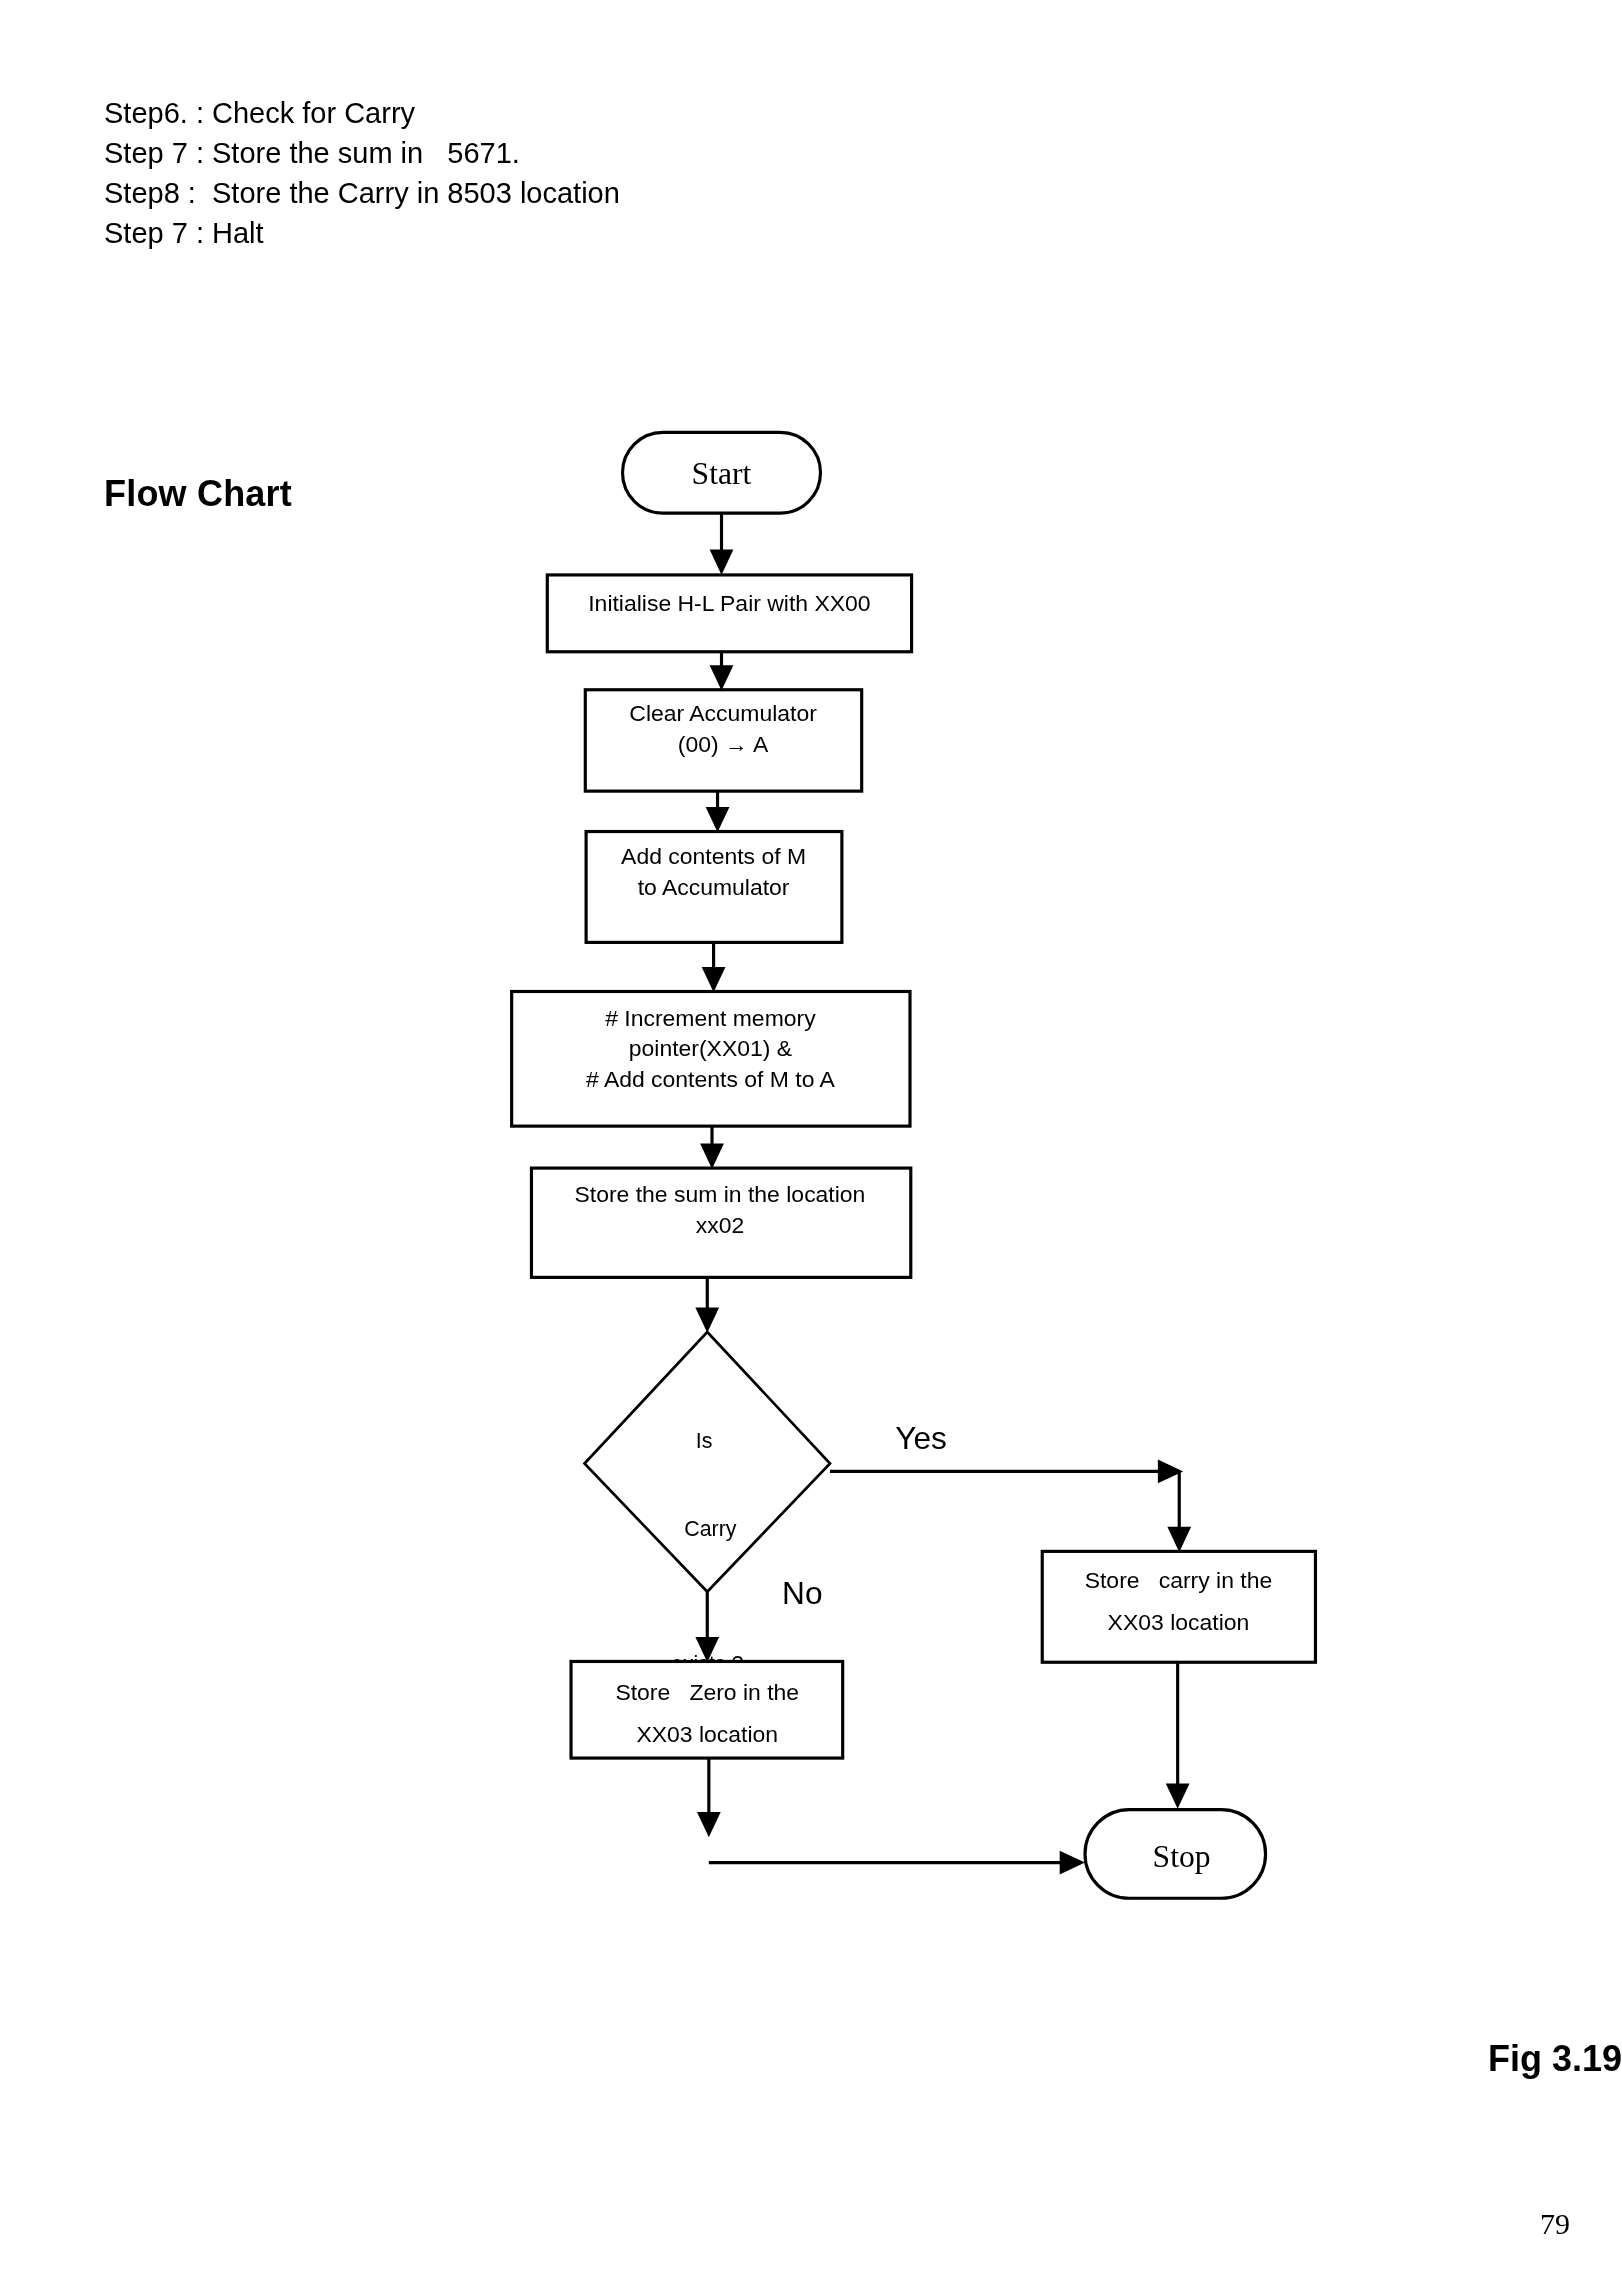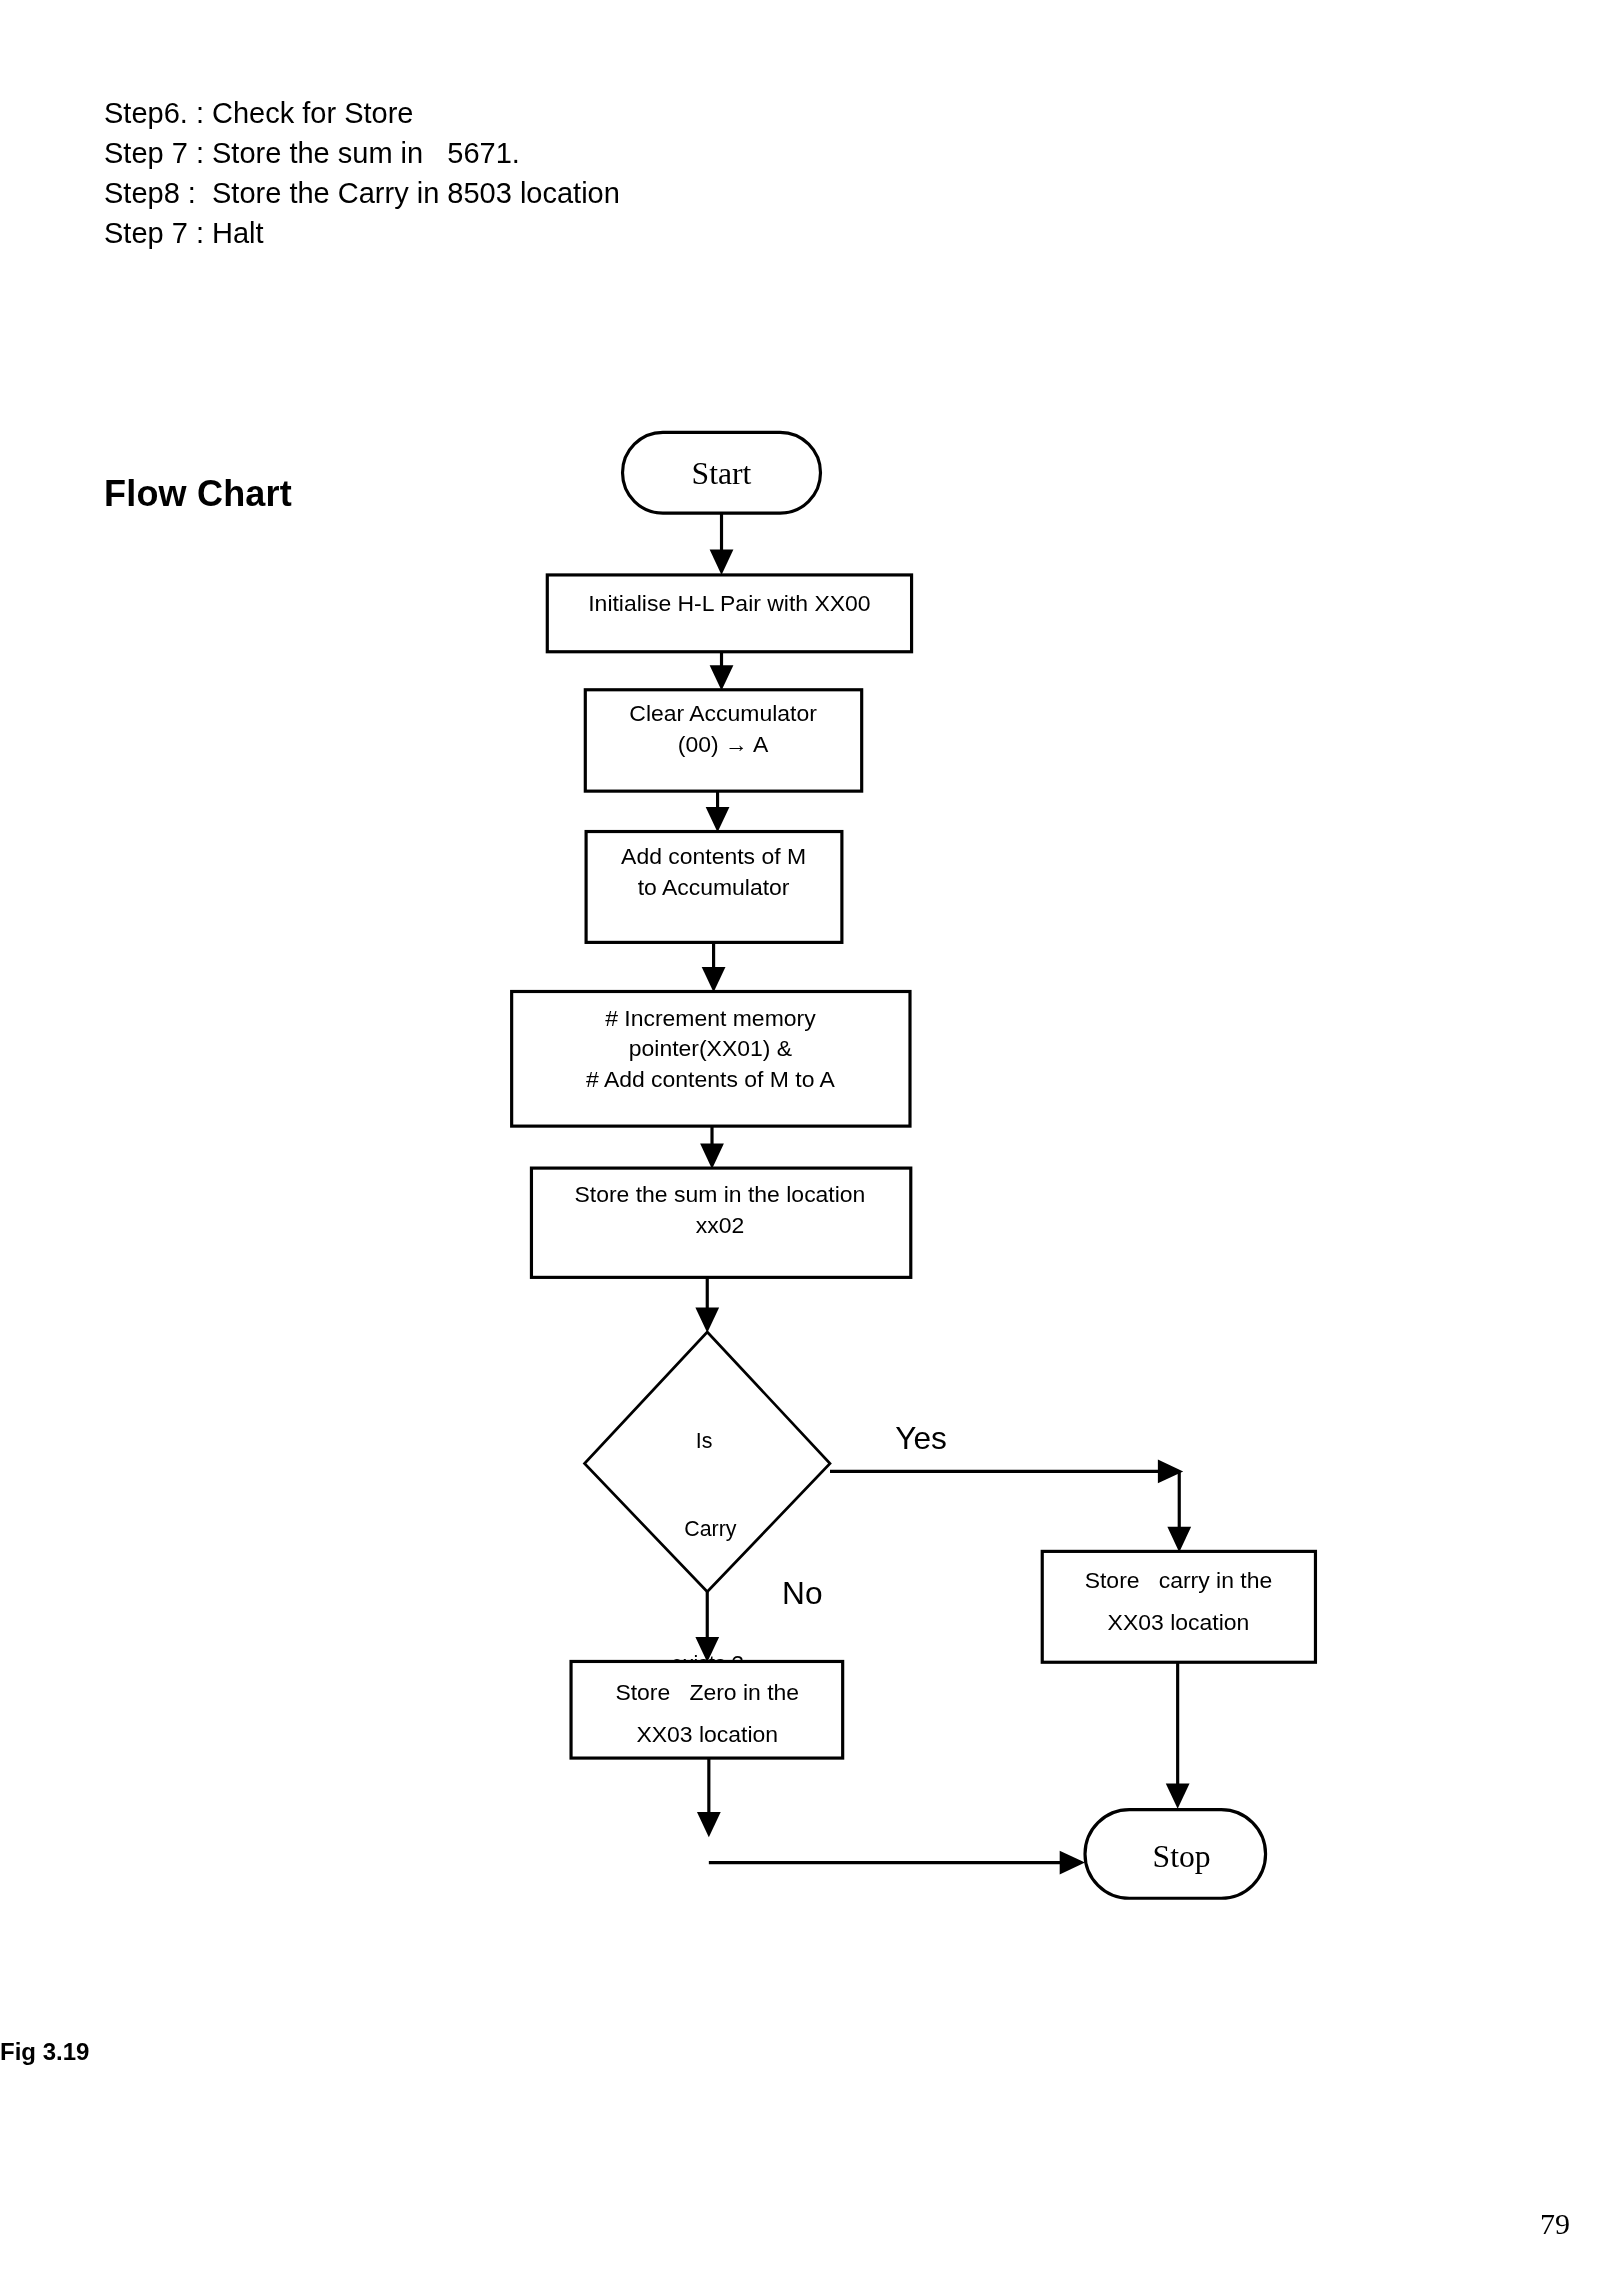--- a/index.html
+++ b/index.html
@@ -46,23 +46,23 @@
     font-weight: bold;
     color: #000000;
     letter-spacing: 0.2px;
   }
   
   #fig-caption {
     position: absolute;
     left: 0px;
     top: 2038px;
     width: 1622px;
-    text-align: left;
-    font-family: "Liberation Sans", sans-serif;
-    font-size: 24px;
+    text-align: right;
+    font-family: "Liberation Sans", sans-serif;
+    font-size: 36px;
     font-weight: bold;
     color: #000000;
   }
   
   #page-number {
     position: absolute;
     right: 52px;
     top: 2207px;
     font-family: "Liberation Serif", serif;
     font-size: 30px;
@@ -120,21 +120,21 @@
     fill: #000000;
     text-anchor: middle;
   }
 </style>
 </head>
 <body>
 
 <div id="page">
 
   <div id="steps-block">
-    <div class="step-line">Step6. : Check for Store</div>
+    <div class="step-line">Step6. : Check for Carry</div>
     <div class="step-line">Step 7 : Store the sum in   5671.</div>
     <div class="step-line">Step8 :  Store the Carry in 8503 location</div>
     <div class="step-line">Step 7 : Halt</div>
   </div>
 
   <div id="flowchart-label">Flow Chart</div>
 
   <svg id="flow-svg" viewBox="0 0 2048 2898">
 
     <g>

